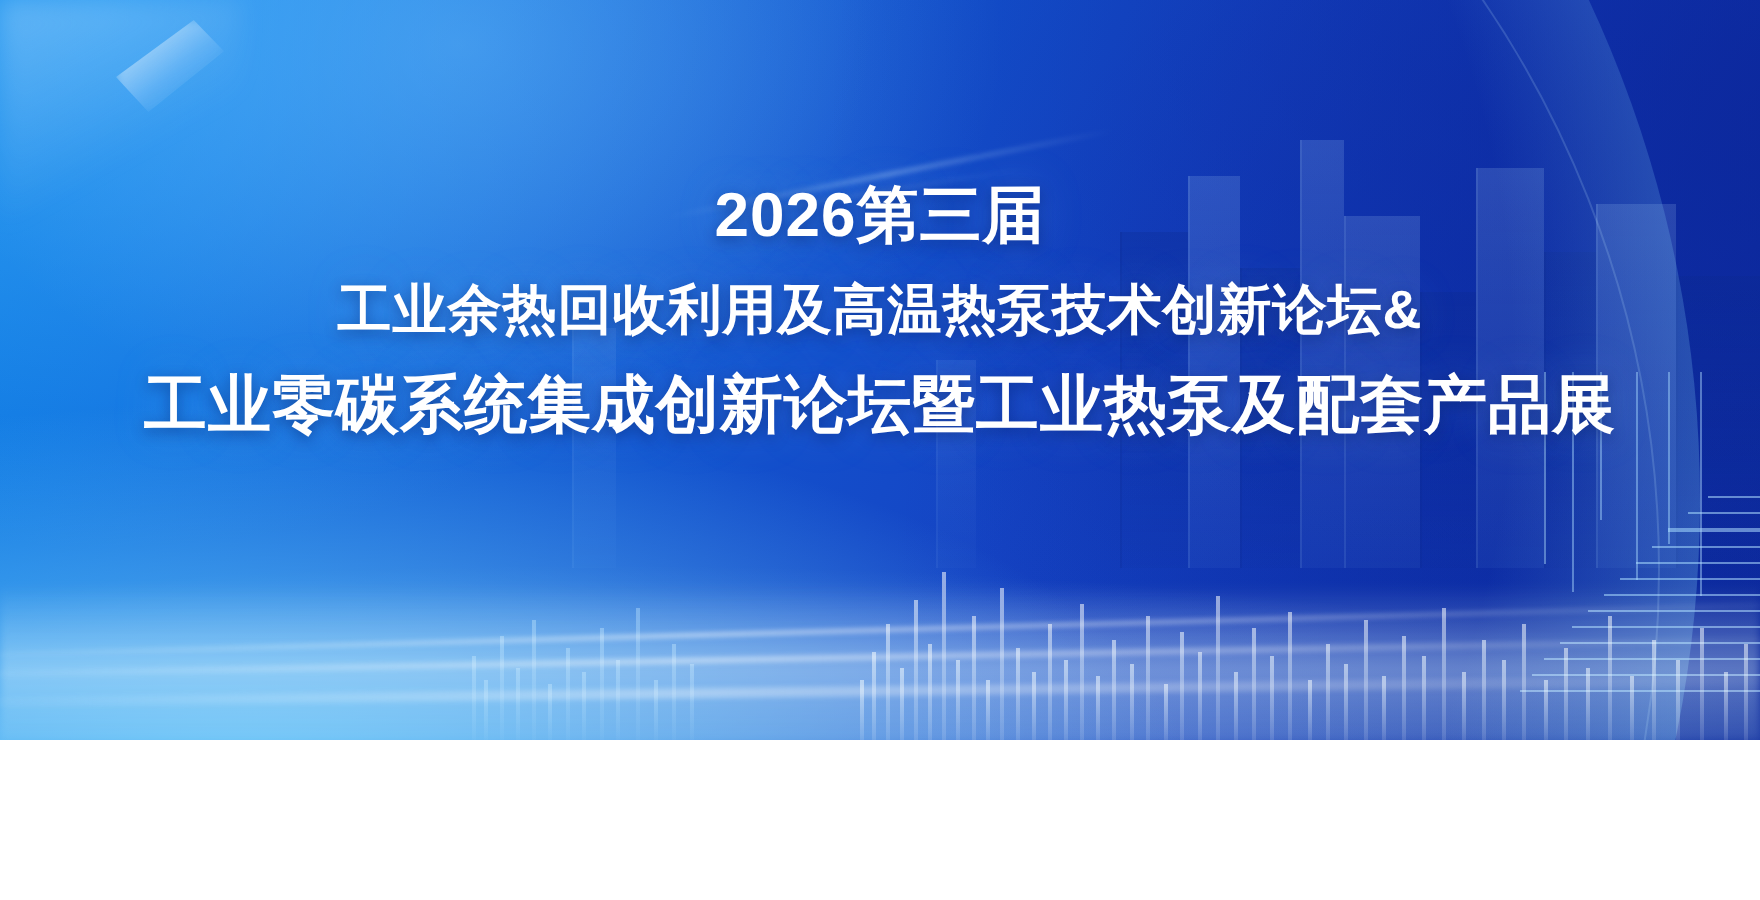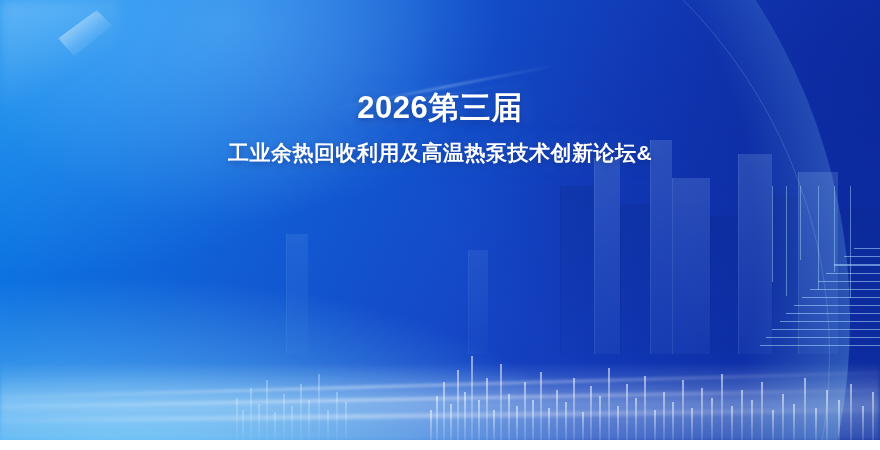--- a/index.html
+++ b/index.html
@@ -4,21 +4,21 @@
 <title>Banner</title>
 <style>
   * { margin:0; padding:0; box-sizing:border-box; }
   html,body{ background:#ffffff; }
   body{
     font-family:"Liberation Sans","DejaVu Sans",sans-serif;
   }
   #banner{
     position:relative;
     width:880px;
-    height:440px;
+    height:370px;
     overflow:hidden;
     background:#1059cf;
   }
 
   
   .layer{ position:absolute; inset:0; pointer-events:none; }
 
   .bg-base{
     background:
       linear-gradient(117deg,
@@ -155,21 +155,21 @@
   }
   .title{
     text-align:center;
     color:#ffffff;
     font-weight:700;
     letter-spacing:.5px;
     text-shadow:0 2px 7px rgba(4,22,90,.45), 0 0 22px rgba(120,190,255,.28);
     white-space:nowrap;
   }
   .t-line1{ font-size:31px; line-height:1; margin-top:92px; }
-  .t-line2{ font-size:21px; line-height:1; margin-top:19px; }
+  .t-line2{ font-size:27px; line-height:1; margin-top:19px; }
   .t-line3{ font-size:31.5px; line-height:1; margin-top:18px; }
 
   .pill{
     margin-top:46px;
     height:54px;
     padding:0 40px;
     border-radius:27px;
     background:#ffffff;
     display:flex; align-items:center; justify-content:center;
     box-shadow:0 3px 16px rgba(4,26,100,.22);
@@ -311,16 +311,17 @@
   <div class="band band-3"></div>
 
   <div class="flare-tl2"></div>
   <div class="flare-tl"></div>
   <div class="streak streak-a"></div>
   <div class="streak streak-b"></div>
 
   <div class="content">
     <div class="title t-line1">2026第三届</div>
     <div class="title t-line2">工业余热回收利用及高温热泵技术创新论坛&amp;</div>
+    <div class="title t-line3">工业零碳系统集成创新论坛暨工业热泵及配套产品展</div>
 
   </div>
 
 </div>
 
 </body></html>

